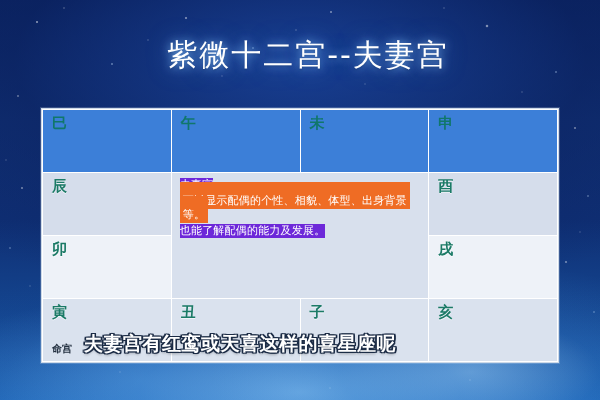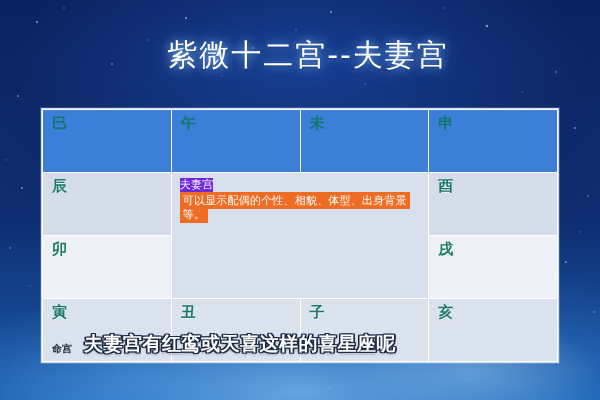--- a/index.html
+++ b/index.html
@@ -166,21 +166,21 @@
     white-space: nowrap;
   }
   .desc p.wrap {
     display: block;
     white-space: normal;
     background: none;
     padding: 0;
   }
   .desc p.wrap span {
     background: #ef6c24;
-    padding: 2px 3px 2px 3px;
+    padding: 12px 3px 2px 3px;
     box-decoration-break: clone;
     -webkit-box-decoration-break: clone;
   }
 
   
   #subtitle {
     position: absolute;
     left: 0;
     top: 330px;
     width: 480px;
@@ -228,20 +228,21 @@
       </tr>
 
       <tr class="r2">
         <td>
           <span class="cell-label">辰</span>
         </td>
         <td class="desc-cell" colspan="2" rowspan="2">
           <div class="desc">
             <p>夫妻宫</p>
             <p class="wrap"><span>可以显示配偶的个性、相貌、体型、出身背景等。</span></p>
+            <p>也能了解配偶的能力及发展。</p>
           </div>
         </td>
         <td>
           <span class="cell-label">酉</span>
         </td>
       </tr>
 
       <tr class="r3">
         <td>
           <span class="cell-label">卯</span>

